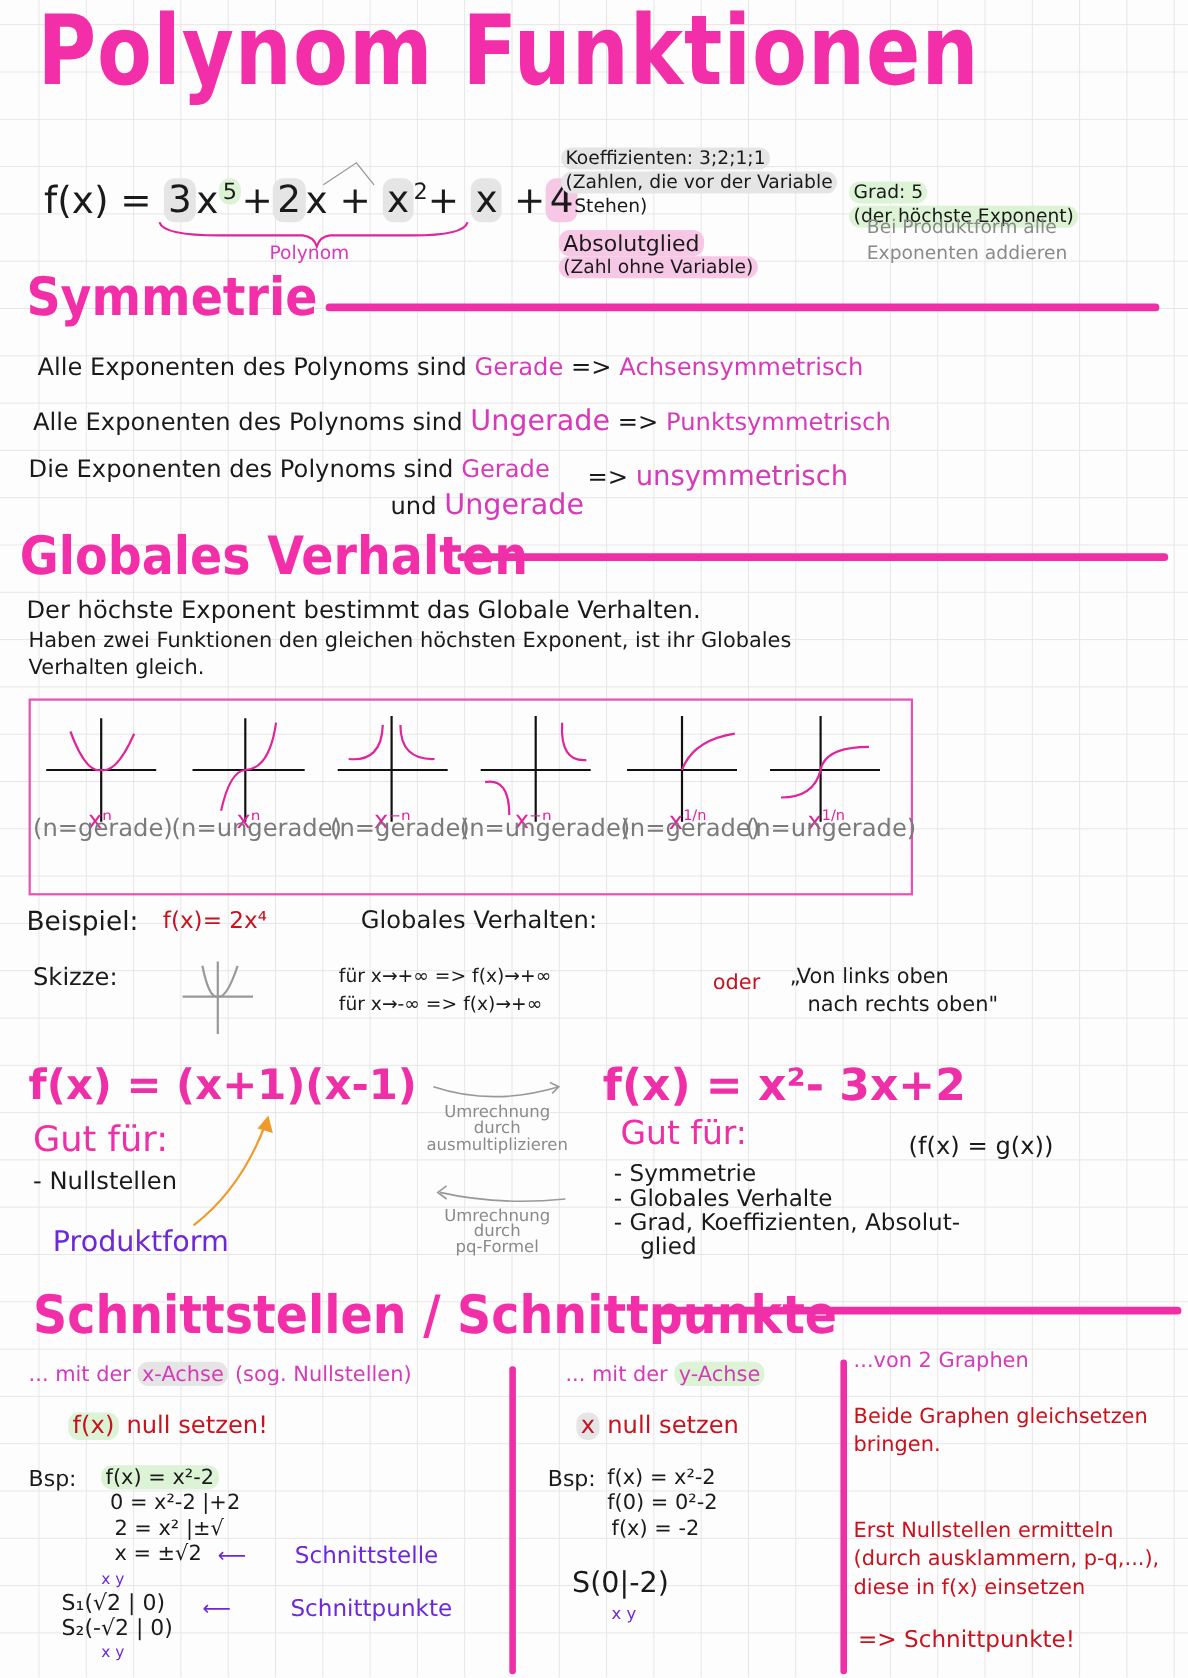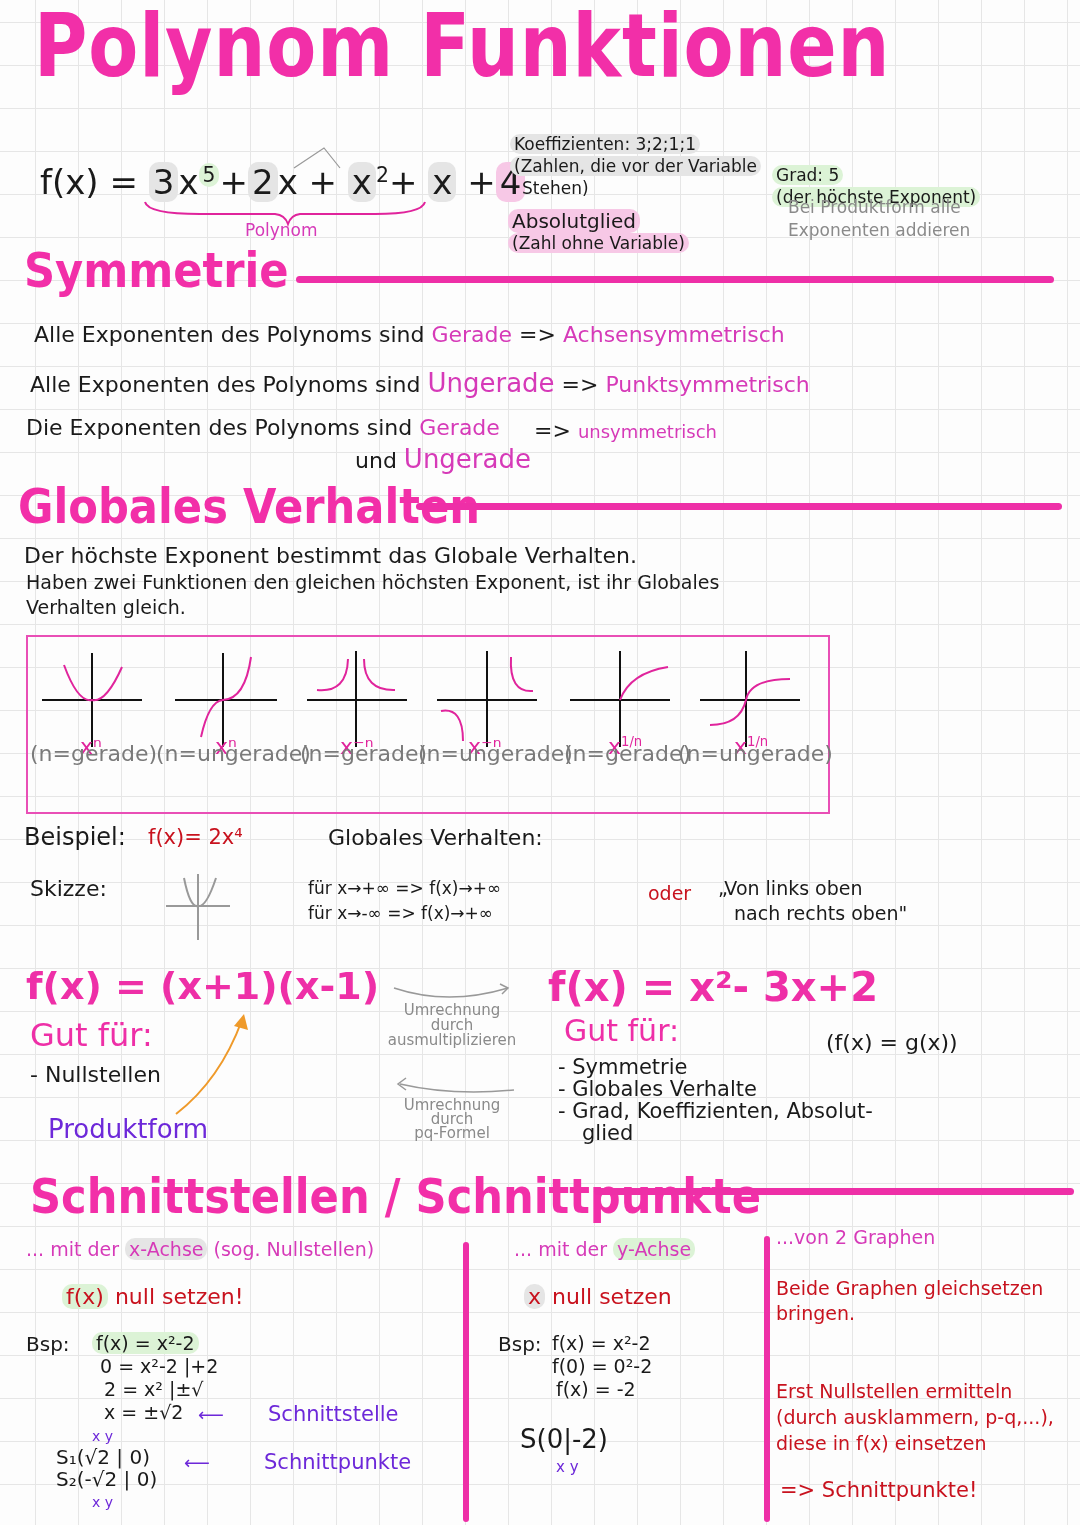--- a/index.html
+++ b/index.html
@@ -87,21 +87,21 @@
 <div class="abs txt" style="left:26px; top:415px;">
   <span>Die Exponenten des Polynoms sind</span>
   <span class="mag">Gerade</span>
 </div>
 <div class="abs txt" style="left:355px; top:444px;text-align:right;">
   <span>und</span>
   <span class="mag" style="font-size:26px;">Ungerade</span>
 </div>
 <div class="abs txt" style="left:534px; top:418px;">
   <span>=&gt;</span>
-  <span class="mag" style="font-size:18px;margin-top:43px;">unsymmetrisch</span>
+  <span class="mag" style="font-size:25px;margin-top:43px;">unsymmetrisch</span>
 </div>
 
 <div class="abs heading" style="left:18px; top:478px;">Globales Verhalten</div>
 <div class="rule" style="left:416px; top:503px; width:646px;"></div>
 
 <div class="abs" style="left:24px; top:543px; font-size:22px;">Der höchste Exponent bestimmt das Globale Verhalten.</div>
 <div class="abs" style="left:26px; top:571px; font-size:19px;">Haben zwei Funktionen den gleichen höchsten Exponent, ist ihr Globales</div>
 <div class="abs" style="left:26px; top:596px; font-size:19px;">Verhalten gleich.</div>
 
 <div class="graph-box">

